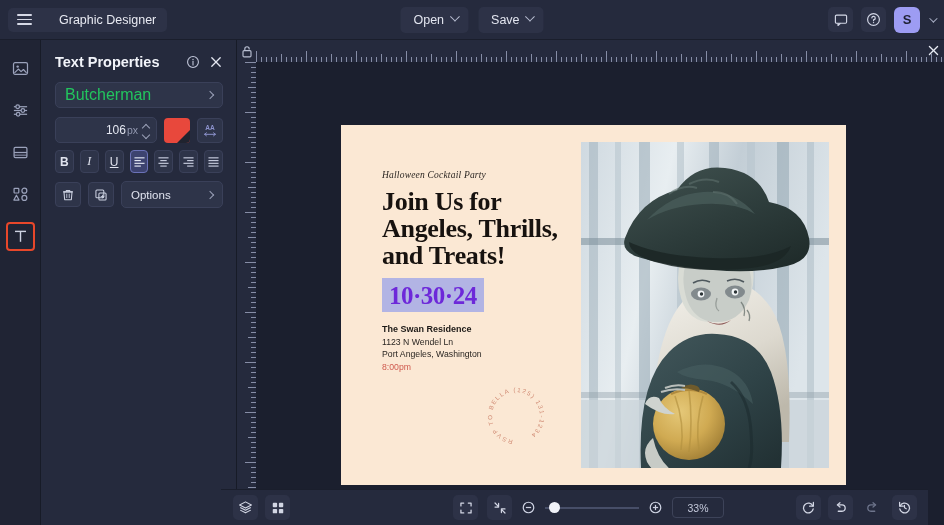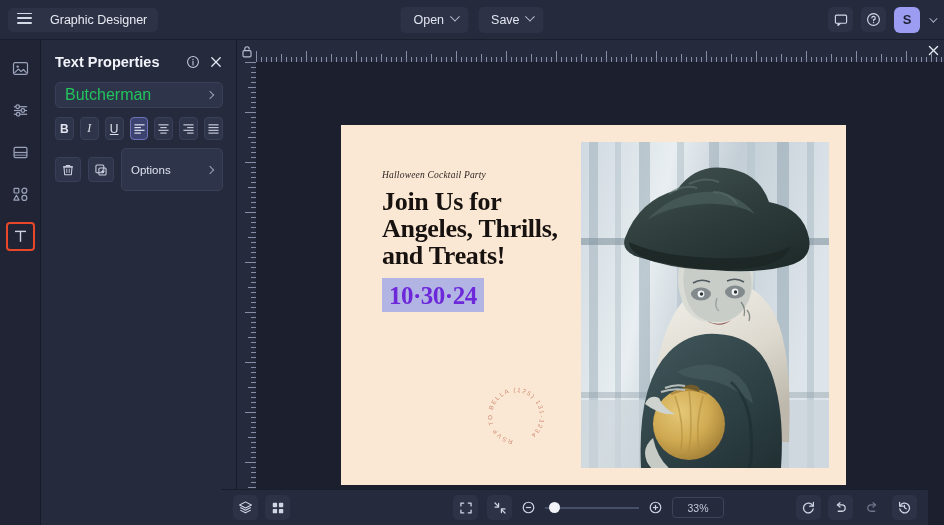--- a/index.html
+++ b/index.html
@@ -11,21 +11,21 @@
   }
   #app { position: relative; width: 944px; height: 525px; background: #1b1f2e; }
 
   
   .topbar {
     position: absolute; top: 0; left: 0; width: 944px; height: 40px;
     background: #252a3d; display: flex; align-items: center;
     border-bottom: 1px solid #1a1e2c;
   }
   .tb-brand {
-    display: flex; align-items: flex-start; gap: 18px;
+    display: flex; align-items: center; gap: 27px;
     background: #2d3247; border-radius: 5px;
     padding: 5px 11px 5px 9px; margin-left: 8px;
   }
   .tb-brand .lbl { color: #e8eaf2; font-size: 12.5px; }
   .hamb { display: flex; flex-direction: column; gap: 3px; width: 15px; }
   .hamb i { display: block; height: 1.7px; background: #d6d9e6; border-radius: 1px; }
   .tb-center { position: absolute; left: 50%; transform: translateX(-50%); display: flex; gap: 10px; }
   .tb-btn {
     background: #2d3247; border: none; border-radius: 5px;
     color: #e2e5ef; font-size: 12.5px; font-family: inherit;
@@ -119,21 +119,21 @@
     display: flex; align-items: center; justify-content: center; cursor: pointer;
     color: #e0e3ee; font-size: 12px;
   }
   .fmt-btn.sel { background: #3d4370; border-color: #6b72b8; }
   .tool-row { display: flex; gap: 7px; margin: 7px 13px 12px 14px; align-items: center; }
   .tool-sq {
     width: 26px; height: 25px; border-radius: 4px; background: #2e3449; border: 1px solid #3a4059;
     display: flex; align-items: center; justify-content: center; cursor: pointer;
   }
   .opt-field {
-    flex: 1; height: 43px; background: #2e3449; border: 1px solid #3a4059; border-radius: 5px;
+    flex: 1; height: 27px; background: #2e3449; border: 1px solid #3a4059; border-radius: 5px;
     display: flex; align-items: center; padding: 12px 9px; cursor: pointer;
   }
   .opt-field .txt { color: #dfe2ee; font-size: 11.5px; flex: 1; }
   .chk-row {
     height: 25px; margin: 0 0 0 0; padding: 0 13px 0 14px;
     display: flex; align-items: center; gap: 9px; cursor: pointer;
     border-top: 1px solid #2b3046; background: #272c40;
   }
   .chk-row:first-of-type { border-top: 1px solid #2b3046; }
   .chkbox { width: 12px; height: 12px; border: 1.4px solid #a9aec4; border-radius: 2.5px; }
@@ -339,20 +339,38 @@
           <line x1="12.8" y1="3.2" x2="3.2" y2="12.8" stroke="#e4e7f1" stroke-width="1.5" stroke-linecap="round"></line>
         </svg>
       </span>
     </div>
 
     <div class="field">
       <span class="txt">Butcherman</span>
       <span class="arr-r"></span>
     </div>
 
+    <div class="row2">
+      <div class="size-box">
+        <span class="size-val">106</span>
+        <span class="size-unit">px</span>
+        <span class="spin">
+          <i></i>
+          <i class="dn"></i>
+        </span>
+      </div>
+      <div class="swatch"></div>
+      <div class="aa-btn">
+        <svg width="16" height="15" viewBox="0 0 18 16">
+          <text x="9" y="8" font-size="7.4" font-family="Liberation Sans, sans-serif" font-weight="bold" fill="#8e94cf" text-anchor="middle">AA</text>
+          <line x1="3" y1="12.3" x2="15" y2="12.3" stroke="#8e94cf" stroke-width="1.1"></line>
+          <path d="M3 12.3 L5 10.6 M3 12.3 L5 14 M15 12.3 L13 10.6 M15 12.3 L13 14" stroke="#8e94cf" stroke-width="1.1" fill="none" stroke-linecap="round"></path>
+        </svg>
+      </div>
+    </div>
 
     <div class="fmt-row">
       <div class="fmt-btn">
         <b>B</b>
       </div>
       <div class="fmt-btn">
         <i style="font-family:'Liberation Serif',serif">I</i>
       </div>
       <div class="fmt-btn">
         <u>U</u>
@@ -668,20 +686,26 @@
         <div class="poster-left">
           <div class="p-eyebrow">Halloween Cocktail Party</div>
           <div class="p-head">
             <div>Join Us for</div>
             <div>Angeles, Thrills,</div>
             <div>and Treats!</div>
           </div>
           <div class="p-date-wrap">
             <span class="p-date">10·30·24</span>
           </div>
+          <div class="p-addr">
+            <div class="l1">The Swan Residence</div>
+            <div class="ln">1123 N Wendel Ln</div>
+            <div class="ln">Port Angeles, Washington</div>
+            <div class="tm">8:00pm</div>
+          </div>
         </div>
 
         <div class="stamp">
           <svg width="62" height="62" viewBox="0 0 62 62">
             <defs>
               <path id="circPath" d="M31,55 a24,24 0 1,1 0.1,0" fill="none"></path>
             </defs>
             <text font-family="Liberation Sans, sans-serif" font-size="6.1" fill="#d08a73" letter-spacing="1.5">
               <textPath href="#circPath" startOffset="2%" id="stampTextPath">RSVP TO BELLA (125) 131-1234</textPath>
             </text>

